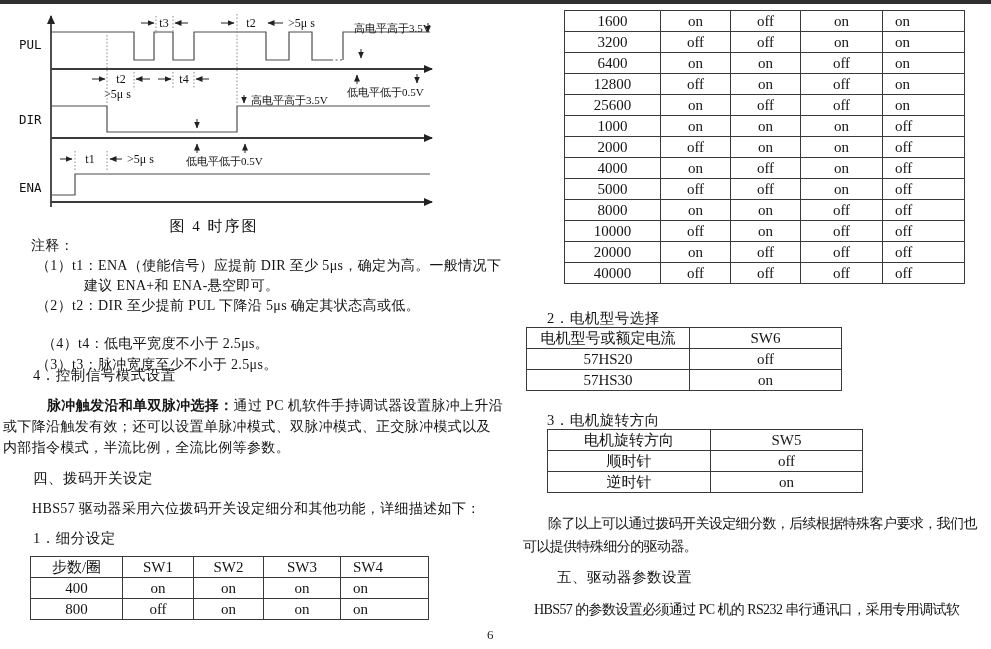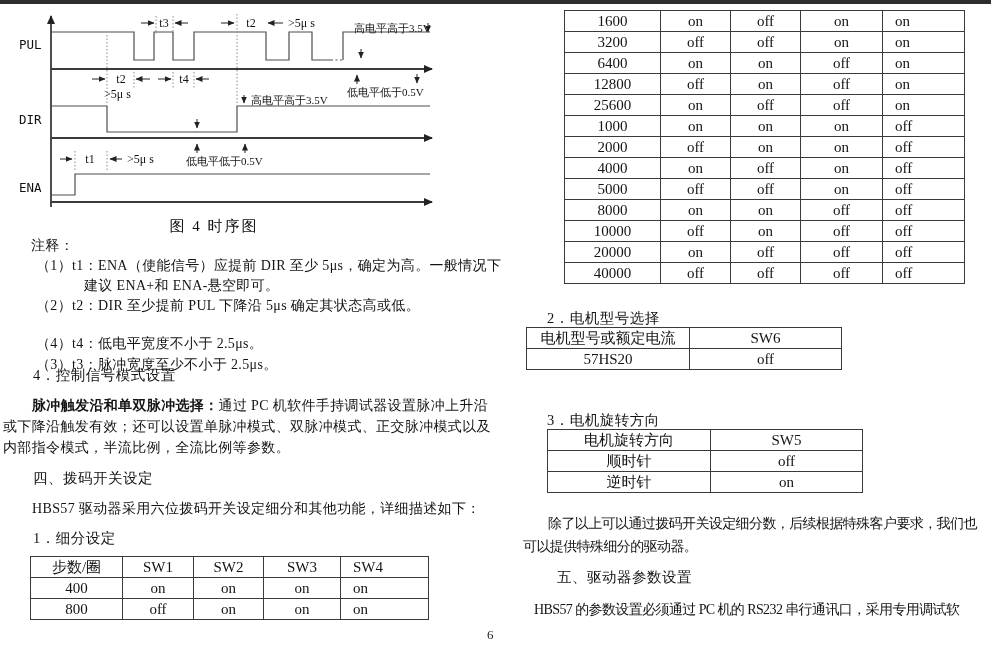--- a/index.html
+++ b/index.html
@@ -3,21 +3,21 @@
 <meta charset="utf-8">
 <style>
   html,body{margin:0;padding:0;background:#e8e8e8;}
   .page{position:relative;width:991px;height:649px;background:#ffffff;overflow:hidden;
         font-family:"Liberation Serif",serif;color:#111;}
   .topbar{position:absolute;left:0;top:0;width:991px;height:4px;background:#2e2e2e;}
   .ln{position:absolute;white-space:nowrap;font-size:14px;line-height:17px;color:#141414;}
   .col-l{letter-spacing:0.35px;}
   .col-r{letter-spacing:-0.6px;}
   .h{font-weight:normal;font-size:14.5px;letter-spacing:0.5px;}
-  .bold{font-weight:bold;}
+  .bold{font-weight:bold;margin-left:15px;}
   .pagenum{position:absolute;font-size:13px;color:#222;}
   table{border-collapse:collapse;table-layout:fixed;position:absolute;}
   td,th{border:1px solid #3a3a3a;text-align:center;vertical-align:middle;
         font-family:"Liberation Serif",serif;font-size:15px;font-weight:normal;
         height:20px;padding:0;overflow:hidden;color:#141414;}
   .t-left td:last-child,.t-big td:last-child{text-align:left;padding-left:12px;}
   
   .diag{position:absolute;left:0;top:2px;}
   .ax{stroke:#3b3b3b;stroke-width:1.8;fill:none;}
   .wf{stroke:#4d4d4d;stroke-width:1.2;fill:none;}
@@ -117,21 +117,21 @@
     <text class="cn" x="186" y="163">低电平低于0.5V</text>
 
     <text class="cap" x="214" y="229" text-anchor="middle">图 4 时序图</text>
   </svg>
 
   <div class="ln col-l" style="left:31px;top:237px;">注释：</div>
   <div class="ln col-l" style="left:36px;top:257px;">（1）t1：ENA（使能信号）应提前 DIR 至少 5μs，确定为高。一般情况下</div>
   <div class="ln col-l" style="left:59px;top:277px;margin-left:25px;">建议 ENA+和 ENA-悬空即可。</div>
   <div class="ln col-l" style="left:36px;top:297px;">（2）t2：DIR 至少提前 PUL 下降沿 5μs 确定其状态高或低。</div>
   <div class="ln col-l" style="left:36px;top:316px;margin-top:40px;">（3）t3：脉冲宽度至少不小于 2.5μs。</div>
-  <div class="ln col-l" style="left:36px;top:335px;">（4）t4：低电平宽度不小于 2.5μs。</div>
+  <div class="ln col-l" style="left:42px;top:335px;">（4）t4：低电平宽度不小于 2.5μs。</div>
 
   <div class="ln h col-l" style="left:33px;top:367px;">4．控制信号模式设置</div>
   <div class="ln col-l" style="left:32px;top:397px;"><span class="bold">脉冲触发沿和单双脉冲选择：</span><span>通过 PC 机软件手持调试器设置脉冲上升沿</span></div>
   <div class="ln col-l" style="left:3px;top:418px;">或下降沿触发有效；还可以设置单脉冲模式、双脉冲模式、正交脉冲模式以及</div>
   <div class="ln col-l" style="left:3px;top:439px;">内部指令模式，半流比例，全流比例等参数。</div>
 
   <div class="ln h col-l" style="left:33px;top:470px;">四、拨码开关设定</div>
   <div class="ln col-l" style="left:32px;top:500px;text-align:center;">HBS57 驱动器采用六位拨码开关设定细分和其他功能，详细描述如下：</div>
   <div class="ln h col-l" style="left:33px;top:530px;">1．细分设定</div>
 
@@ -281,20 +281,24 @@
       </colgroup>
     <tbody>
         <tr>
           <td>电机型号或额定电流</td>
           <td>SW6</td>
         </tr>
         <tr>
           <td>57HS20</td>
           <td>off</td>
         </tr>
+        <tr>
+          <td>57HS30</td>
+          <td>on</td>
+        </tr>
       </tbody>
   </table>
 
   <div class="ln h col-r" style="left:547px;top:412px;">3．电机旋转方向</div>
   <table class="t-sm" style="left:547px;top:429px;width:315px;">
     <colgroup>
         <col style="width:163px">
         <col style="width:152px">
       </colgroup>
     <tbody>

